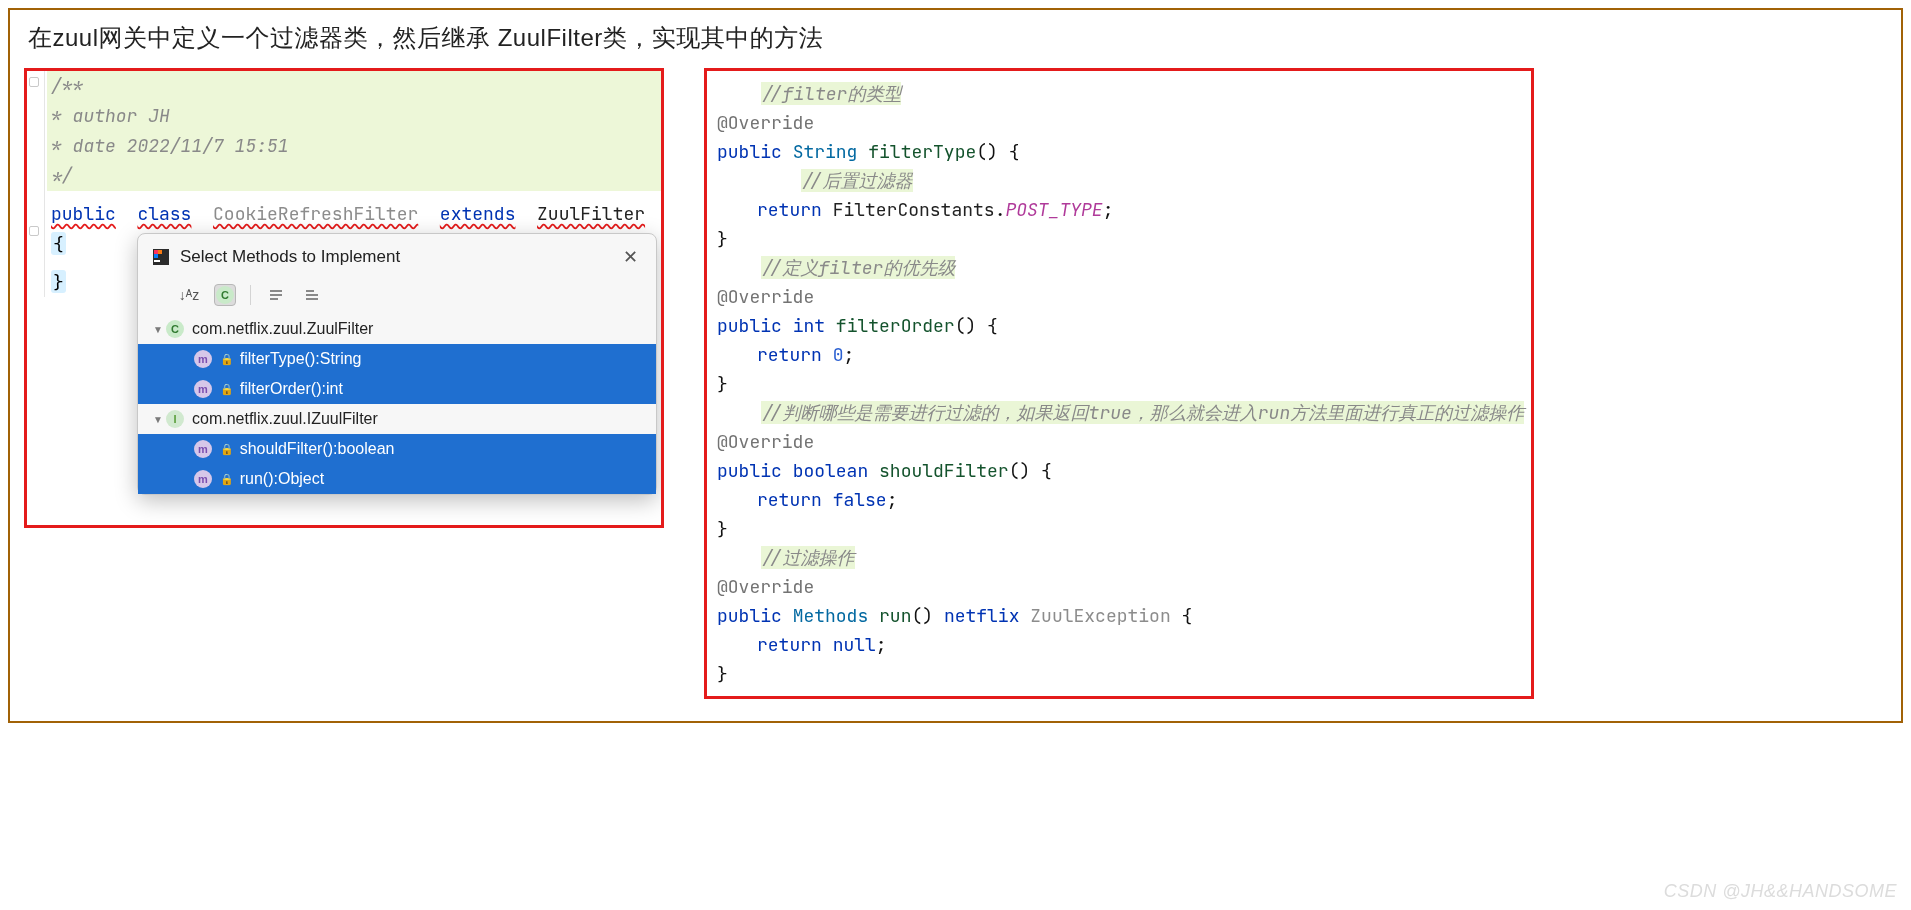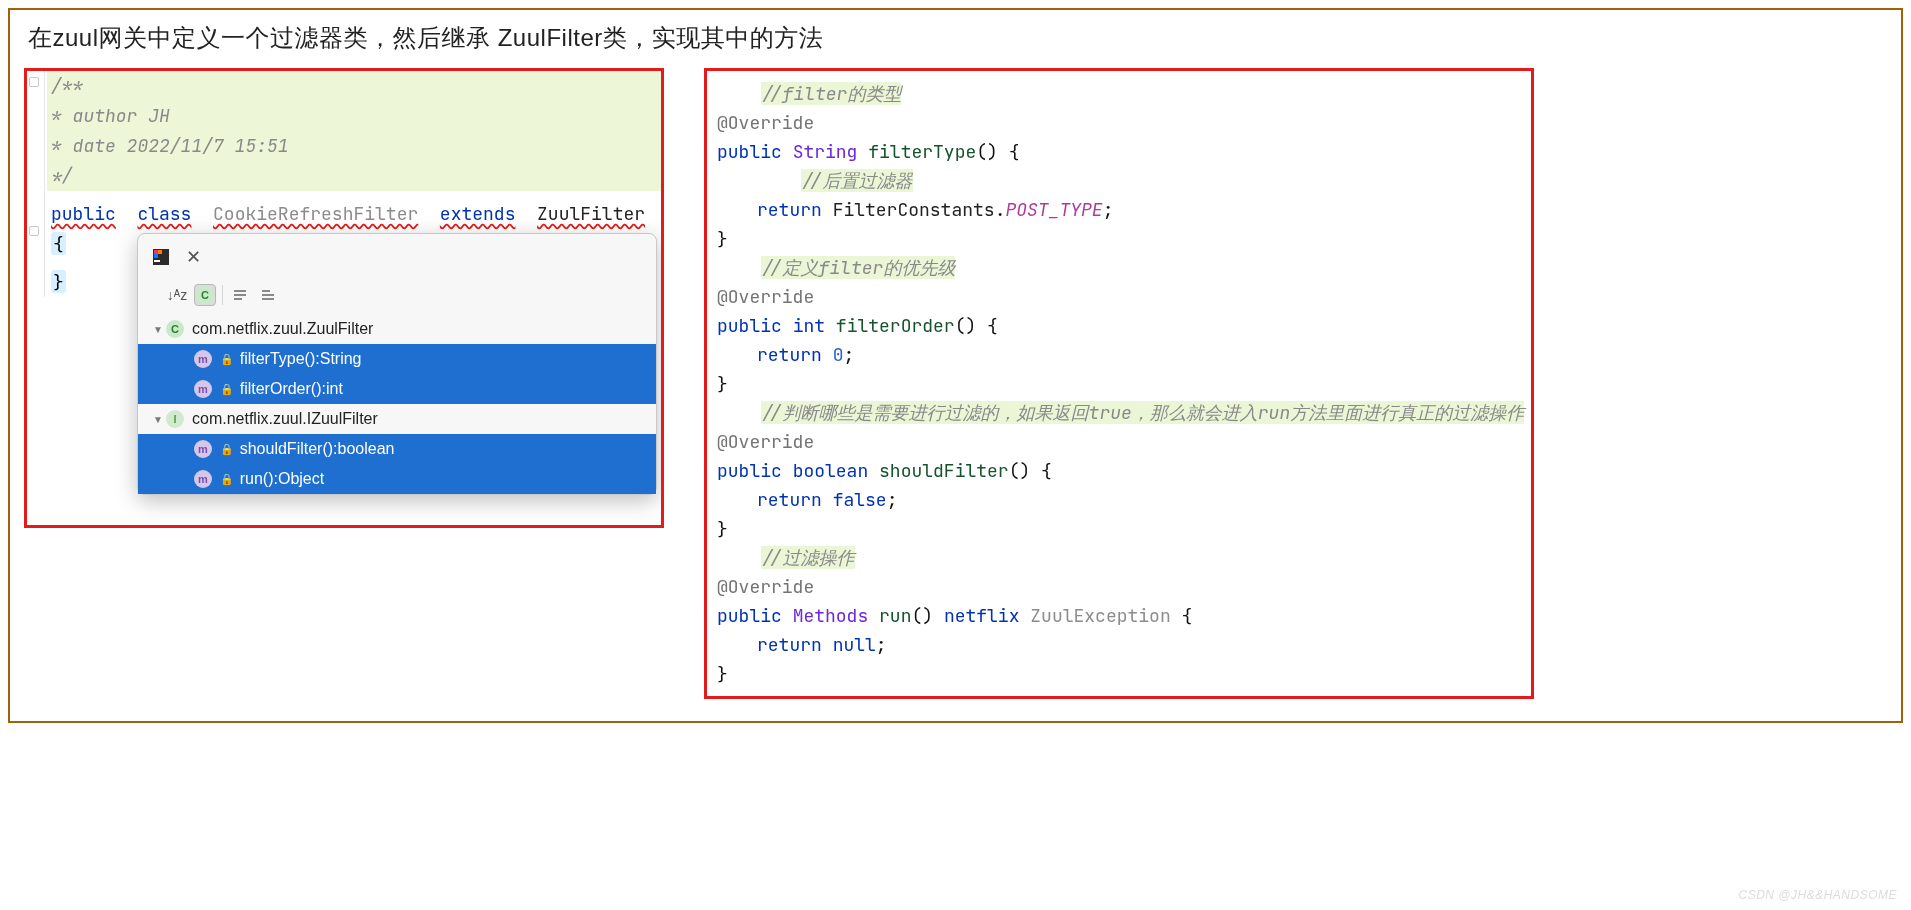--- a/index.html
+++ b/index.html
@@ -90,22 +90,22 @@
   .dlg-app-icon {
     width: 18px; height: 18px;
     display:inline-flex;align-items:center;justify-content:center;
     font-size:14px;
   }
   .dlg-title { font-size: 17px; color: #222; flex: 1; }
   .dlg-close { font-size: 18px; color: #555; cursor: pointer; padding: 2px 6px; }
   .dlg-toolbar {
     display: flex;
     align-items: center;
-    gap: 6px;
-    padding: 6px 14px 8px 28px;
+    gap: 14px;
+    padding: 6px 14px 8px 40px;
   }
   .tb-btn {
     width: 22px; height: 22px;
     display: inline-flex; align-items: center; justify-content: center;
     color: #555; font-size: 14px;
     border-radius: 4px;
   }
   .tb-btn.sel { background: #dcdcdc; border: 1px solid #b8b8b8; }
   .tb-sep { width: 1px; height: 20px; background: #d4d4d4; }
   .dlg-tree { padding-bottom: 0; font-size: 16px; }
@@ -135,34 +135,34 @@
   .code2 {
     font-family: "JetBrains Mono","Consolas",monospace;
     font-size: 18px;
     line-height: 29px;
     color: #111;
   }
   .code2 .ln { display:block; white-space: pre; }
   .cm-comment { color: #898989; font-style: italic; margin-left: 44px; }
   .cm-ann { color: #737373; }
   .cm-kw { color: #0033b3; }
-  .cm-cls { color: #6d28d9; }
+  .cm-cls { color: #0369a1; }
   .cm-fn { color: #14532d; }
   .cm-konst-ref { color: #222; }
   .cm-konst { color: #b03a9a; font-style: italic; }
   .cm-num { color: #2a5fd1; }
   .cm-exc { color: #8c8c8c; }
   .hl-green { background: #eaf6d6; }
   .indent1 { padding-left: 40px; }
 
   .watermark {
     position: fixed;
     right: 14px;
     bottom: 8px;
-    font-size: 12px;
+    font-size: 18px;
     color: #dcdcdc;
     font-style: italic;
     letter-spacing: 0.5px;
     pointer-events:none;
   }
 </style>
 </head>
 <body>
 
 <div class="outer">
@@ -201,20 +201,21 @@
         <div class="dlg-title-row">
           <span class="dlg-app-icon">
             <svg width="16" height="16" viewBox="0 0 16 16">
                 <rect x="0" y="0" width="16" height="16" fill="#2b2b2b"></rect>
                 <rect x="1" y="11" width="6" height="2" fill="#fff"></rect>
                 <rect x="1" y="1" width="4" height="4" fill="#fe315d"></rect>
                 <rect x="5" y="1" width="4" height="4" fill="#f97a12"></rect>
                 <rect x="1" y="5" width="4" height="4" fill="#087cfa"></rect>
               </svg>
           </span>
+          <span class="dlg-title">Select Methods to Implement</span>
           <span class="dlg-close">✕</span>
         </div>
         <div class="dlg-toolbar">
           <span class="tb-btn">↓ᴬz</span>
           <span class="tb-btn sel">
               <span class="circle-badge badge-c" style="margin:0;width:18px;height:18px;">
                 <span>C</span>
               </span>
             </span>
           <span class="tb-sep"></span>

